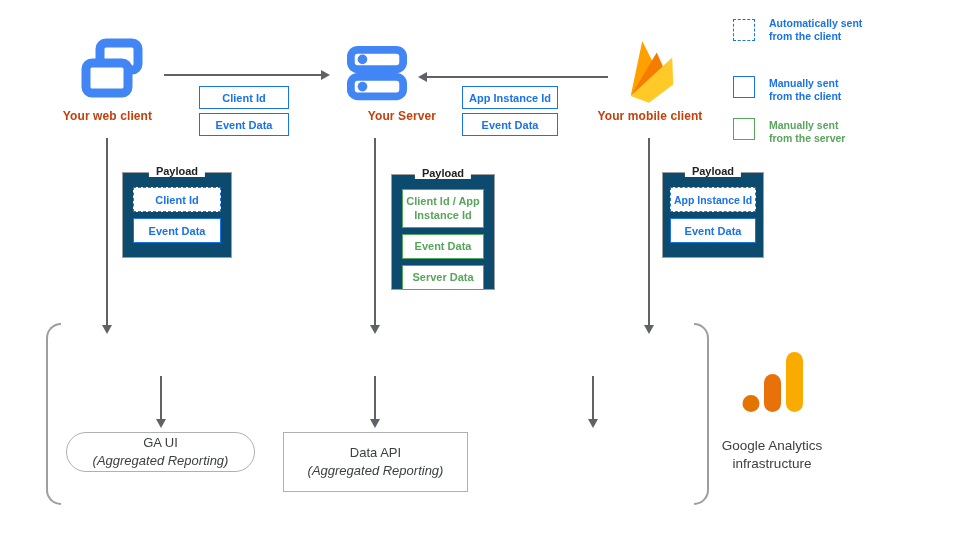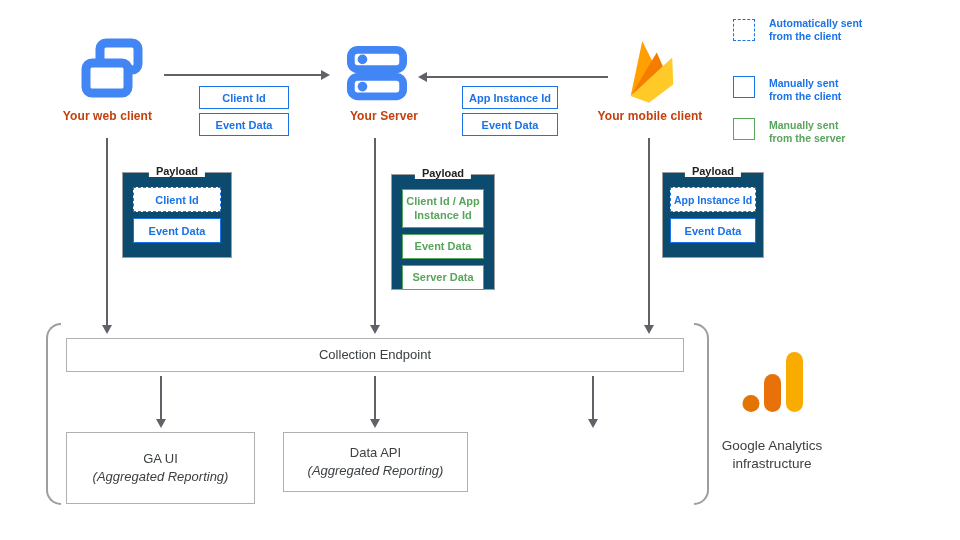--- a/index.html
+++ b/index.html
@@ -69,21 +69,21 @@
     <rect x="6" y="27" width="42" height="30" rx="6" fill="#fff" stroke="#4285F4" stroke-width="9"></rect>
   </svg>
   <div class="node-label" style="left:40px;top:109px;width:135px;">Your web client</div>
 
   <svg style="position:absolute;left:346px;top:44px;" width="62" height="58" viewBox="0 0 64 58">
     <rect x="5" y="5" width="54" height="20" rx="7" fill="#fff" stroke="#4285F4" stroke-width="8"></rect>
     <rect x="5" y="33" width="54" height="20" rx="7" fill="#fff" stroke="#4285F4" stroke-width="8"></rect>
     <circle cx="17" cy="15" r="5" fill="#4285F4"></circle>
     <circle cx="17" cy="43" r="5" fill="#4285F4"></circle>
   </svg>
-  <div class="node-label" style="left:324px;top:109px;width:120px;">Your Server</div>
+  <div class="node-label" style="left:316px;top:109px;width:120px;text-align:right;">Your Server</div>
 
   <svg style="position:absolute;left:621px;top:36px;" width="58" height="68" viewBox="0 0 60 70">
     <polygon points="10,62 22,5 33,27" fill="#FFA000"></polygon>
     <polygon points="10,62 37,17 45,35" fill="#F57C00"></polygon>
     <polygon points="10,62 53,22 54,50 29,69" fill="#FFCA28"></polygon>
   </svg>
   <div class="node-label" style="left:585px;top:109px;width:130px;">Your mobile client</div>
 
   <div class="harrow" style="left:164px;top:70px;width:166px;">
     <div class="stem-h"></div>
@@ -149,38 +149,35 @@
     <span class="ptitle">Payload</span>
     <div class="items" style="padding-left:7px;padding-right:7px;">
       <div class="tag dashed" style="font-size:10.5px;">App Instance Id</div>
       <div class="tag">Event Data</div>
     </div>
   </div>
 
   <div class="bracket left" style="left:46px;top:323px;"></div>
   <div class="bracket right" style="left:694px;top:323px;"></div>
 
-  <div class="gbox" style="left:66px;top:338px;width:618px;height:34px;">
-    <span>Collection Endpoint</span>
-  </div>
 
   <div class="varrow" style="left:156px;top:376px;height:52px;">
     <div class="stem-v"></div>
       <div class="head-d"></div>
   </div>
   <div class="varrow" style="left:370px;top:376px;height:52px;">
     <div class="stem-v"></div>
       <div class="head-d"></div>
   </div>
   <div class="varrow" style="left:588px;top:376px;height:52px;">
     <div class="stem-v"></div>
       <div class="head-d"></div>
   </div>
 
-  <div class="gbox" style="left:66px;top:432px;width:189px;height:72px;">
+  <div class="gbox" style="left:66px;top:432px;width:189px;height:40px;border-radius:26px;">
     <span>GA UI</span>
     <span class="sub pre">(Aggregated Reporting)</span>
   </div>
   <div class="gbox" style="left:283px;top:432px;width:185px;height:60px;">
     <span>Data API</span>
     <span class="sub pre">(Aggregated Reporting)</span>
   </div>
 
   <svg style="position:absolute;left:742px;top:350px;" width="62" height="64" viewBox="0 0 62 64">
     <rect x="44" y="2" width="17" height="60" rx="8.5" fill="#F9AB00"></rect>

